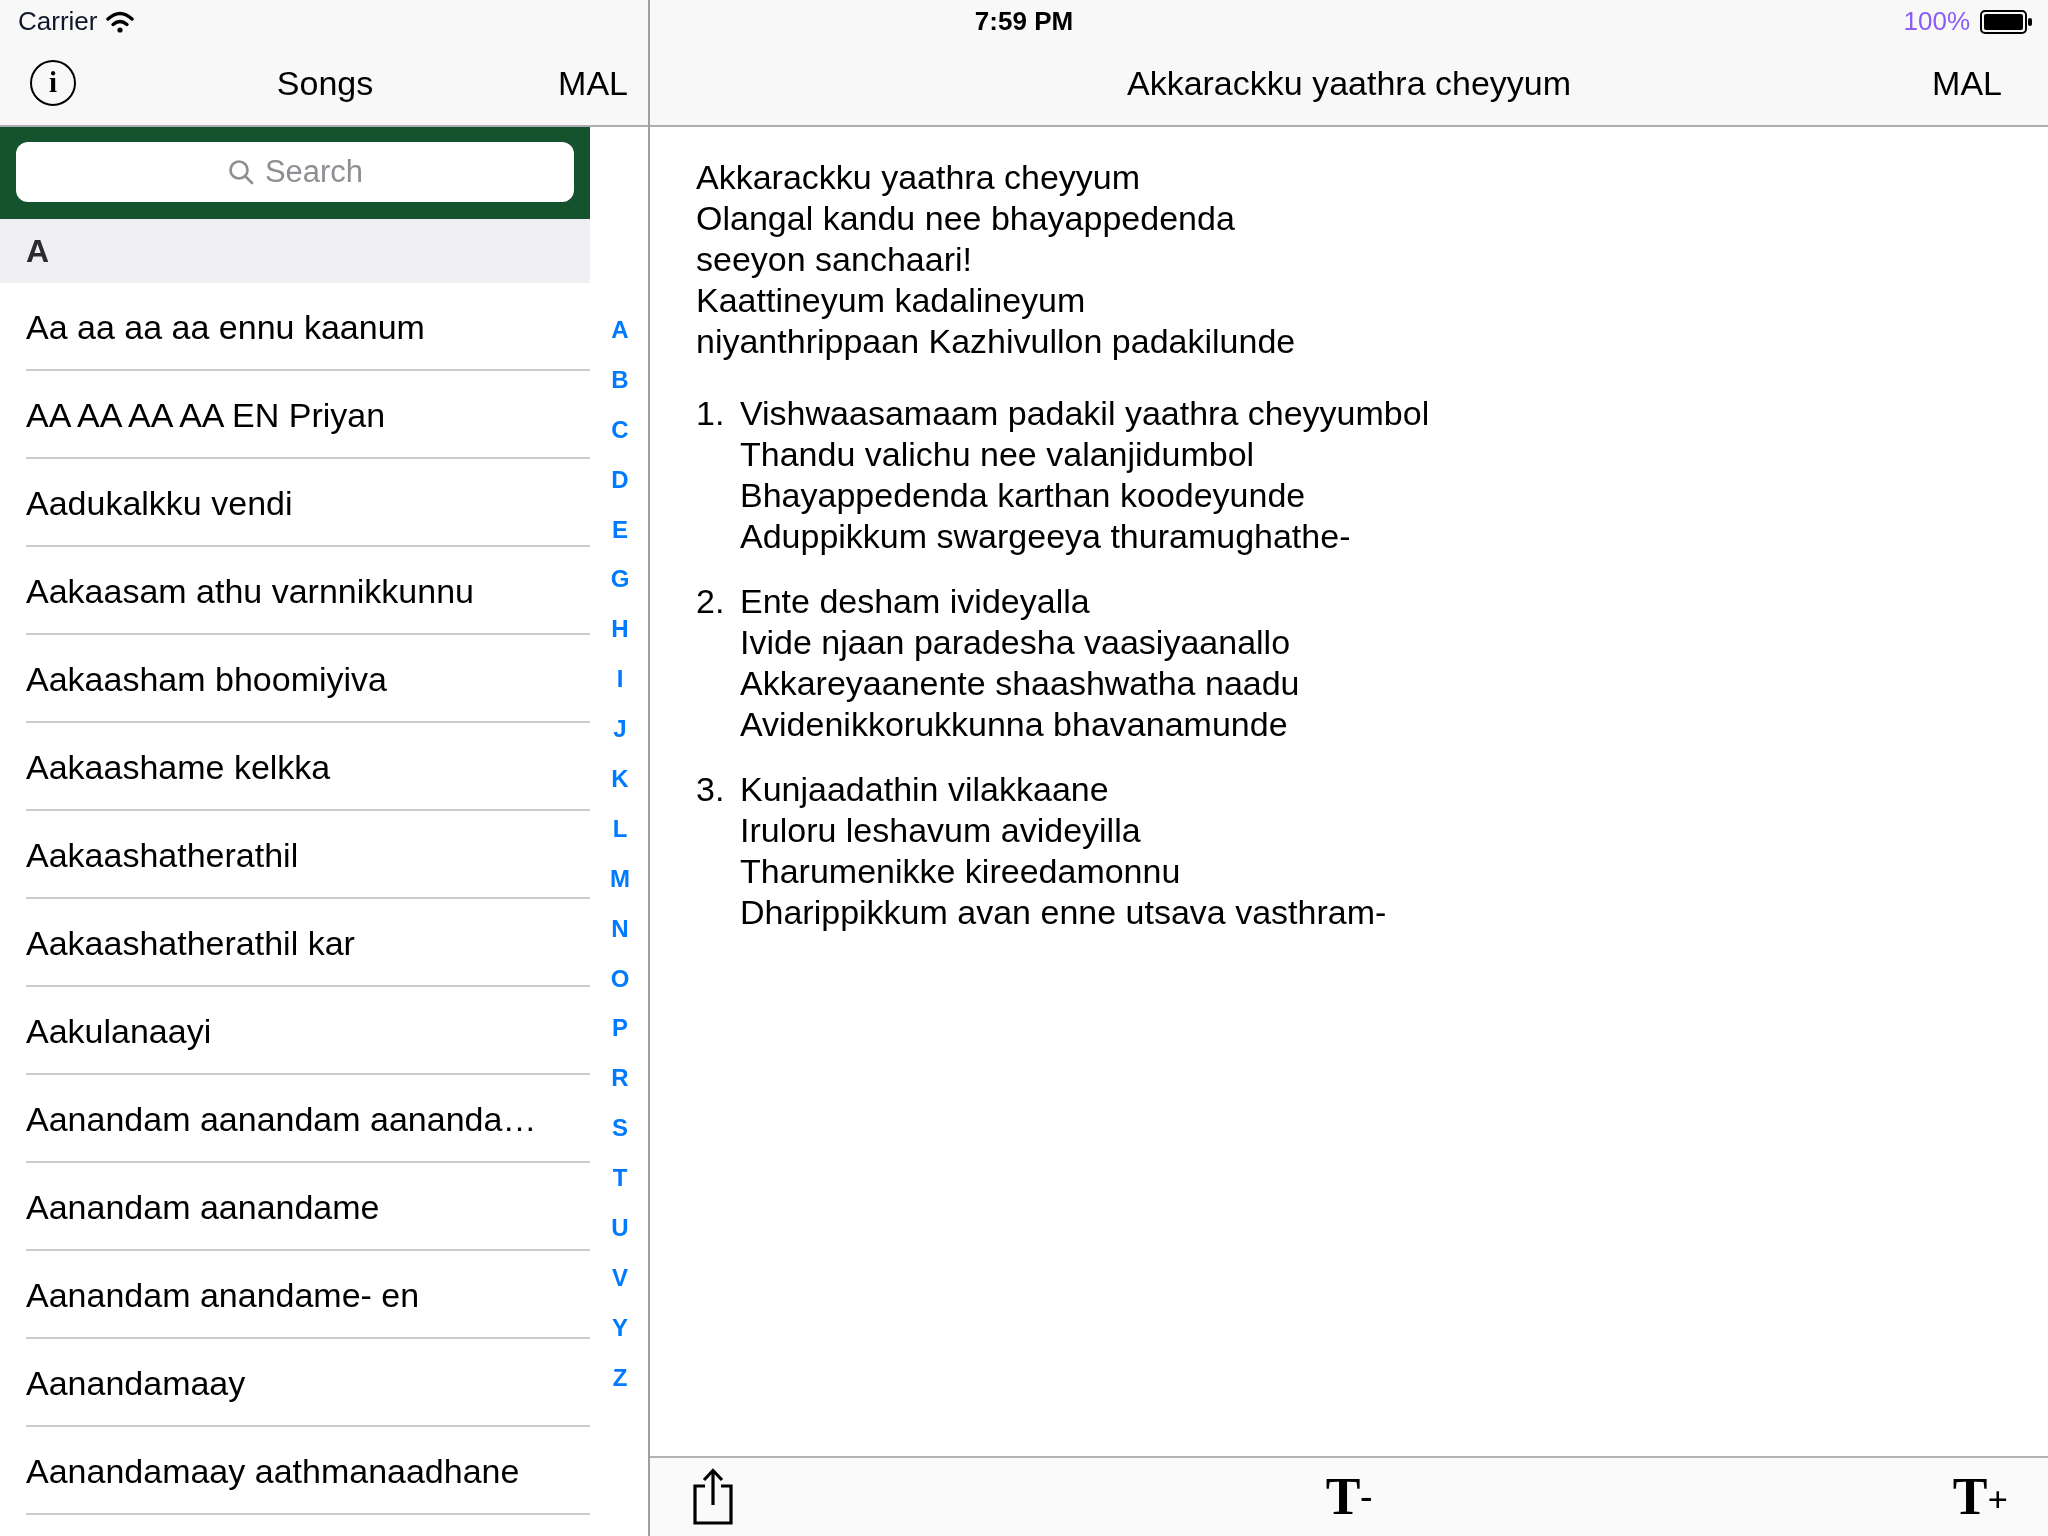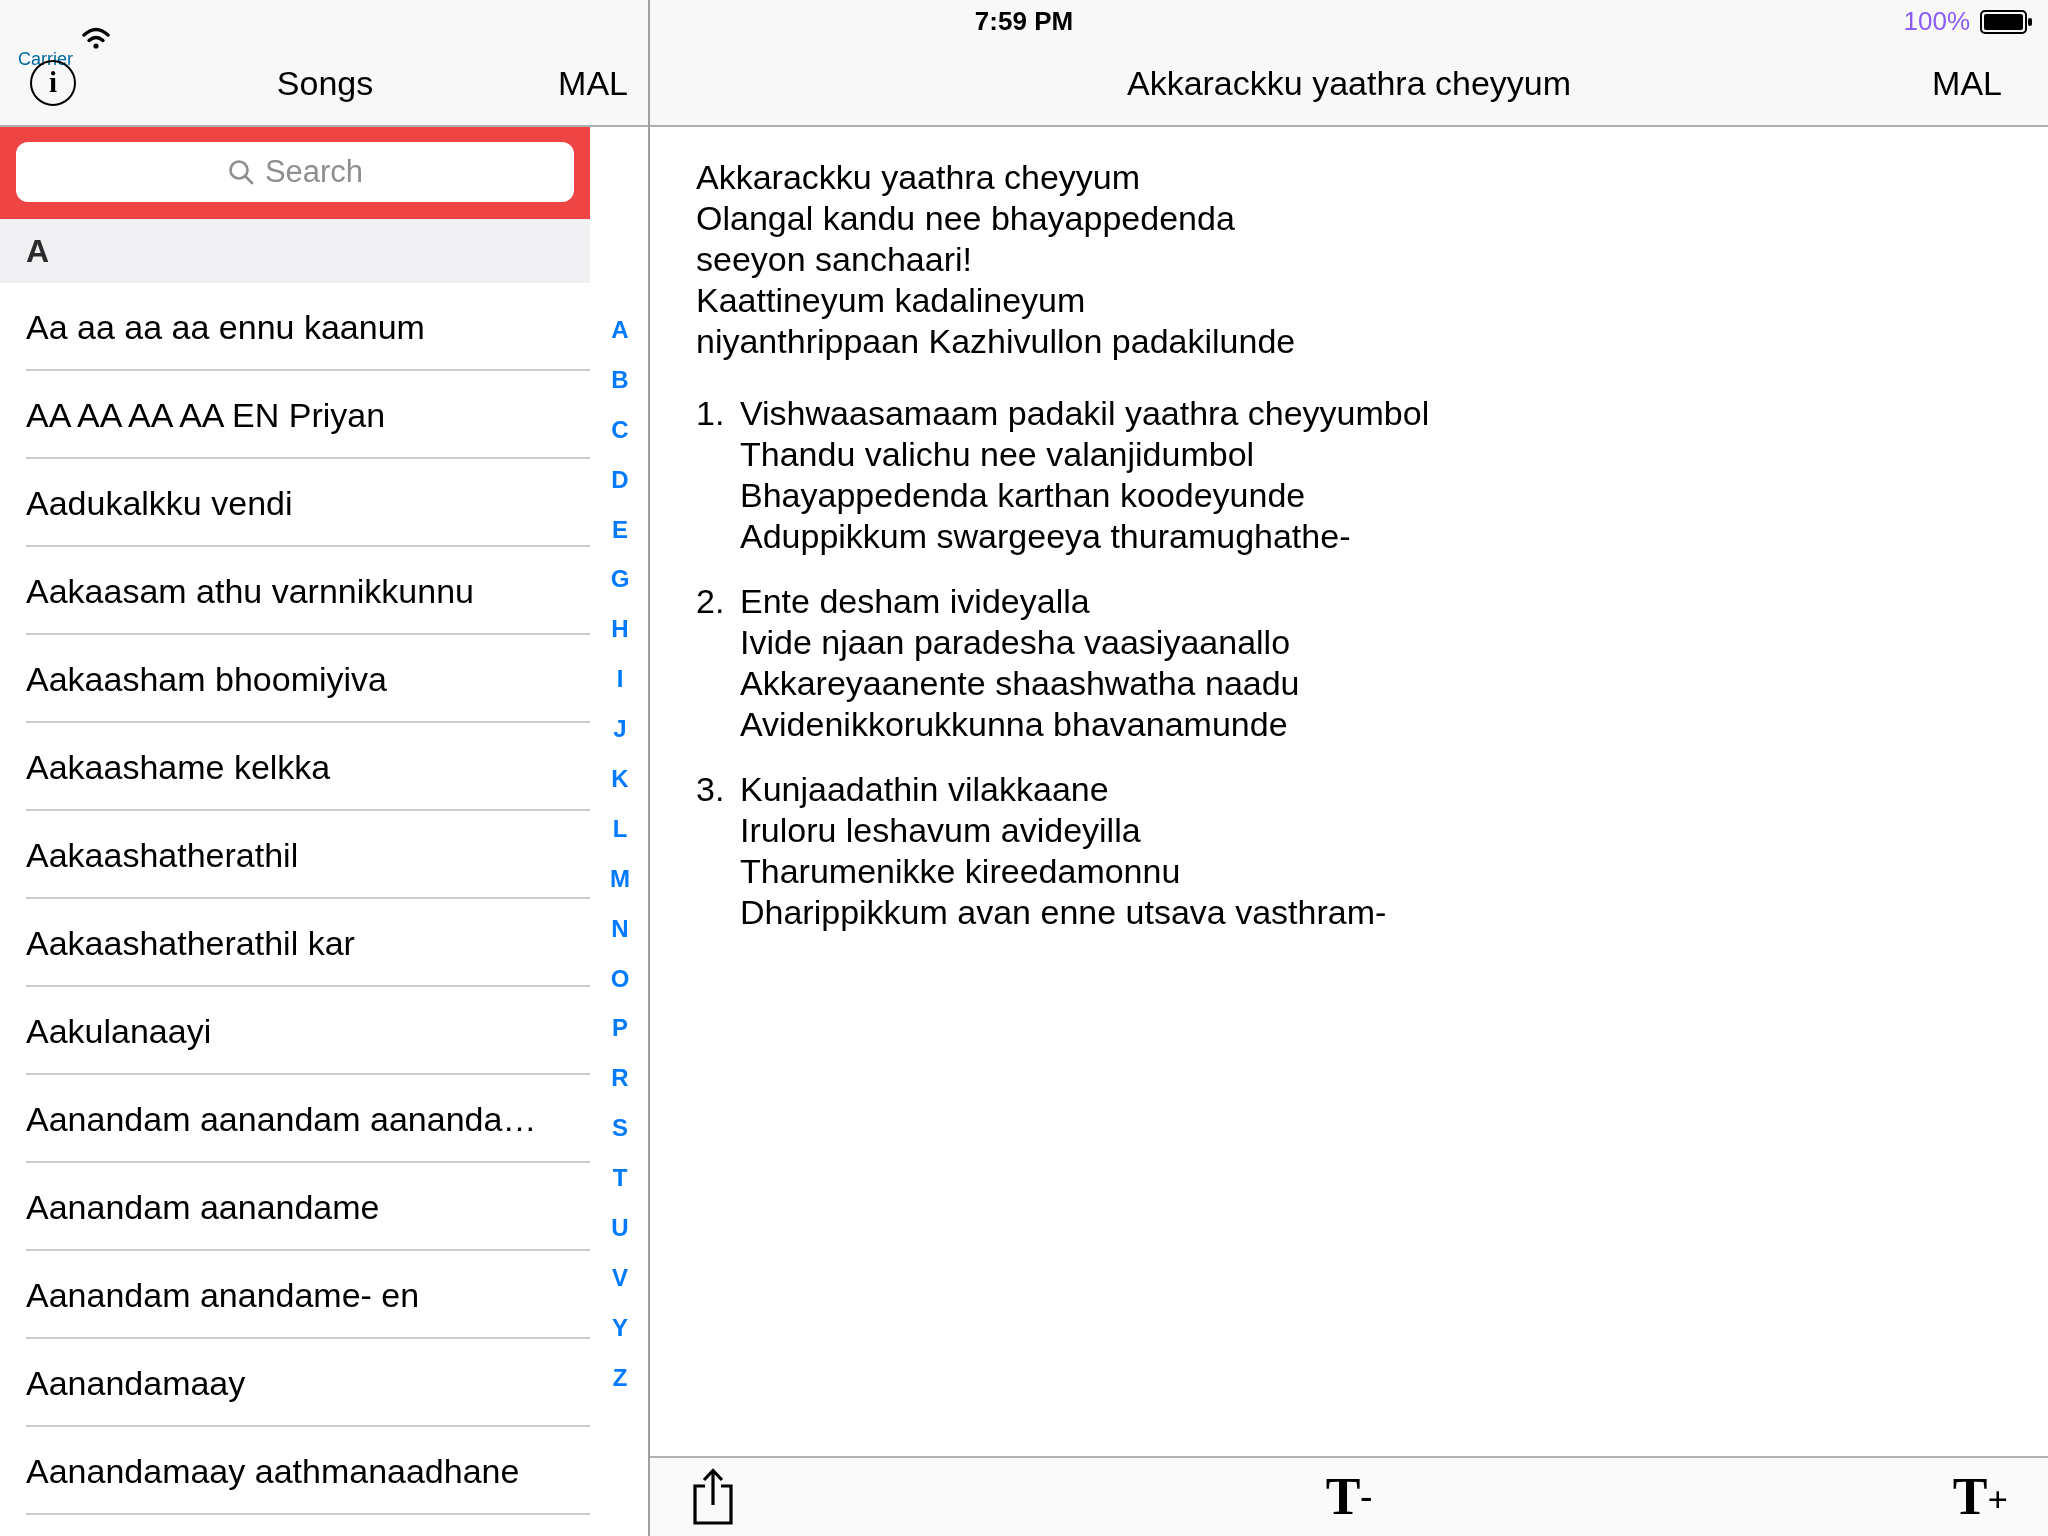--- a/index.html
+++ b/index.html
@@ -4,21 +4,21 @@
 <style>
   html,body{margin:0;padding:0;width:2048px;height:1536px;overflow:hidden;
     font-family:"Liberation Sans", sans-serif; background:#fff;}
   .screen{position:relative;width:2048px;height:1536px;background:#fff;}
 
   
   .top-chrome{position:absolute;left:0;top:0;width:2048px;height:127px;
     background:#f8f8f8;border-bottom:2px solid #aeaeb2;box-sizing:border-box;}
   .status-bar{position:absolute;left:0;top:0;width:2048px;height:40px;}
   .carrier-wrap{position:absolute;left:18px;top:6px;display:flex;align-items:center;gap:8px;}
-  .carrier{font-size:18px;color:#0369a1;margin-top:43px;}
+  .carrier{font-size:26px;color:#0f172a;}
   .time{position:absolute;left:1024px;top:6px;transform:translateX(-50%);
     font-size:26px;font-weight:700;color:#000;}
   .batt-wrap{position:absolute;right:16px;top:6px;display:flex;align-items:center;gap:10px;}
   .batt-pct{font-size:26px;color:#8b5cf6;}
 
   
   .nav-left{position:absolute;left:0;top:40px;width:650px;height:85px;}
   .nav-right{position:absolute;left:650px;top:40px;width:1398px;height:85px;}
   .nav-title{position:absolute;left:50%;top:50%;transform:translate(-50%,-50%);
     font-size:34px;font-weight:400;color:#000;white-space:nowrap;}
@@ -27,21 +27,21 @@
   .nav-left .nav-btn{right:22px;}
   .nav-right .nav-btn{right:46px;}
   .info-btn{position:absolute;left:30px;top:50%;transform:translateY(-50%);
     width:42px;height:42px;border:2.5px solid #000;border-radius:50%;
     display:flex;align-items:center;justify-content:center;
     font-family:"Liberation Serif", serif;font-size:29px;font-weight:600;color:#000;}
 
   
   .pane-divider{position:absolute;left:648px;top:0;width:2px;height:1536px;background:#9e9ea3;}
 
-  .search-band{position:absolute;left:0;top:127px;width:590px;height:92px;background:#ef4444;}
+  .search-band{position:absolute;left:0;top:127px;width:590px;height:92px;background:#14532d;}
   .search-field{position:absolute;left:16px;top:15px;width:558px;height:60px;background:#fff;
     border-radius:12px;display:flex;align-items:center;justify-content:center;gap:10px;}
   .search-placeholder{font-size:31px;color:#8e8e93;}
 
   .section-header{position:absolute;left:0;top:219px;width:590px;height:64px;
     background:#f0f0f2;display:flex;align-items:center;
     font-size:32px;font-weight:700;color:#2c2c2e;padding-left:26px;box-sizing:border-box;}
 
   .song-list{position:absolute;left:0;top:283px;width:590px;height:1253px;overflow:hidden;}
   .song-row{height:88px;box-sizing:border-box;display:flex;align-items:center;

